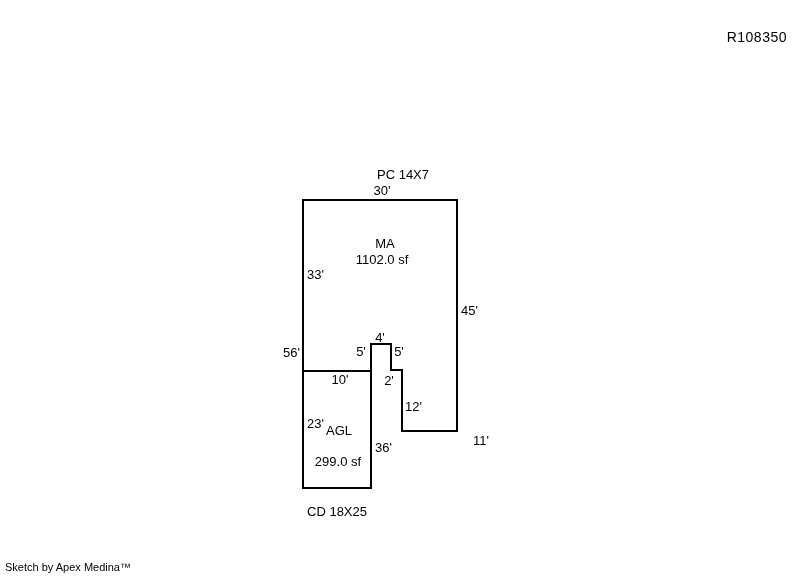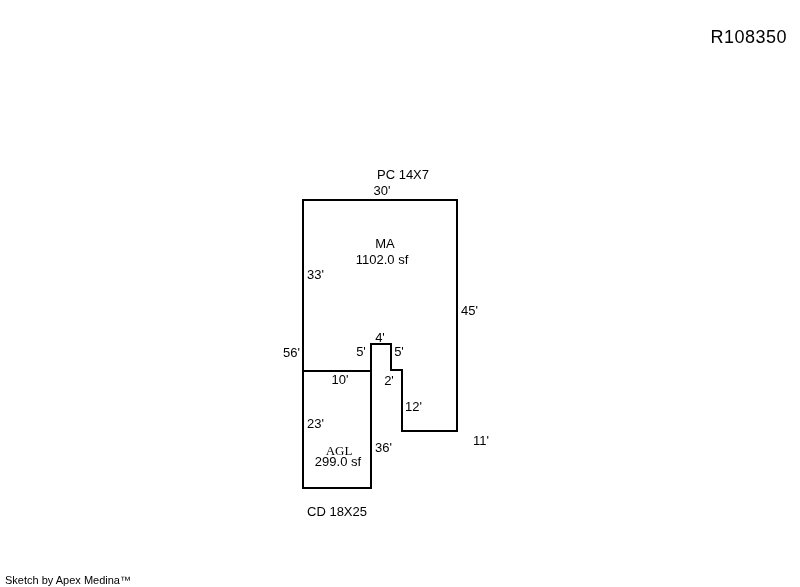--- a/index.html
+++ b/index.html
@@ -13,21 +13,21 @@
     width: 800px;
     height: 587px;
     background: #ffffff;
     overflow: hidden;
   }
   .title-block {
     position: absolute;
     top: 26px;
     right: 13px;
     text-align: center;
-    font-size: 18px;
+    font-size: 14px;
     line-height: 23px;
     letter-spacing: 0.5px;
     color: #000000;
     white-space: nowrap;
   }
   .sketch-svg {
     position: absolute;
     left: 0;
     top: 0;
   }
@@ -48,29 +48,29 @@
   .pos-d33     { left: 307px; top: 274px; }
   .pos-d45     { left: 461px; top: 310px; }
   .pos-d4      { left: 380px; top: 337px; }
   .pos-d5l     { left: 361px; top: 351px; }
   .pos-d5r     { left: 399px; top: 351px; }
   .pos-d56     { right: 500px; top: 352px; }
   .pos-d13     { left: 340px; top: 379px; }
   .pos-d2      { left: 389px; top: 380px; }
   .pos-d12     { left: 405px; top: 406px; }
   .pos-d23     { left: 307px; top: 423px; }
-  .pos-agl     { left: 339px; top: 450px; font-family: Liberation Serif, serif; }
+  .pos-agl     { left: 339px; top: 430px; }
   .pos-aglsf   { left: 338px; top: 461px; }
   .pos-d28     { left: 375px; top: 447px; }
   .pos-d11     { left: 433px; top: 440px; margin-left: 48px; }
   .pos-cd      { left: 337px; top: 511px; }
   .attribution {
     position: absolute;
     left: 5px;
-    bottom: 1px;
+    bottom: 14px;
     font-size: 11px;
     color: #000000;
     white-space: nowrap;
   }
 </style>
 </head>
 <body>
 
 <div class="page">
 

